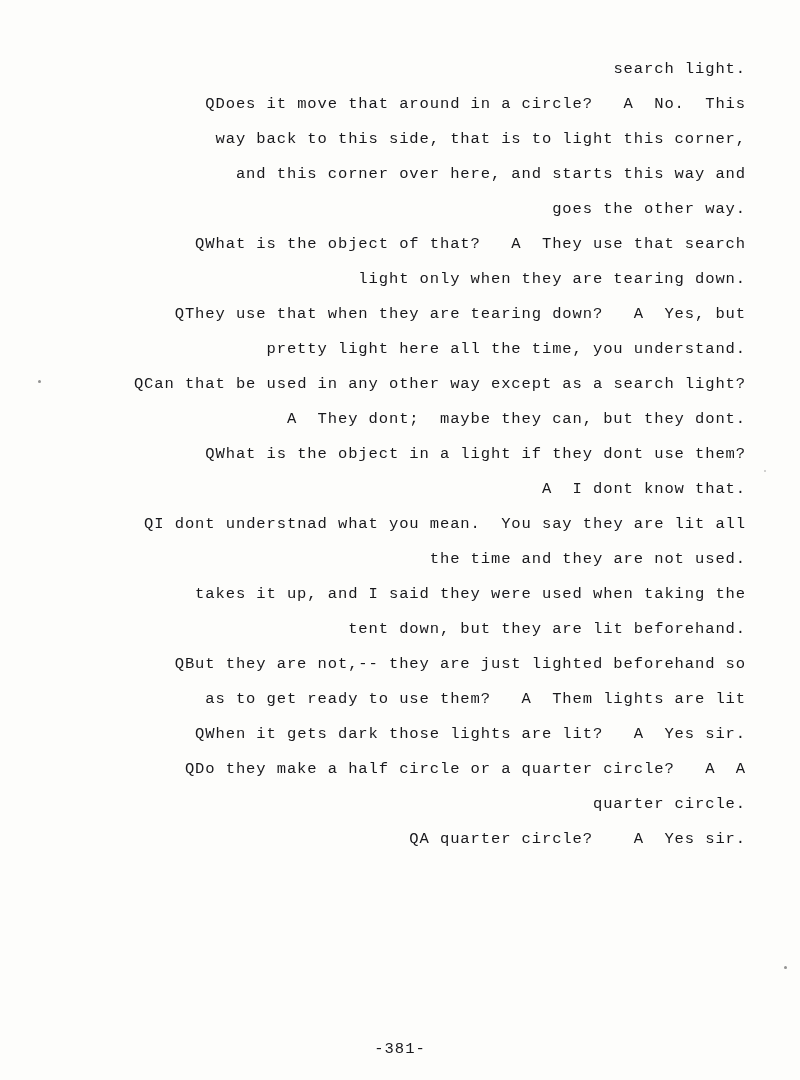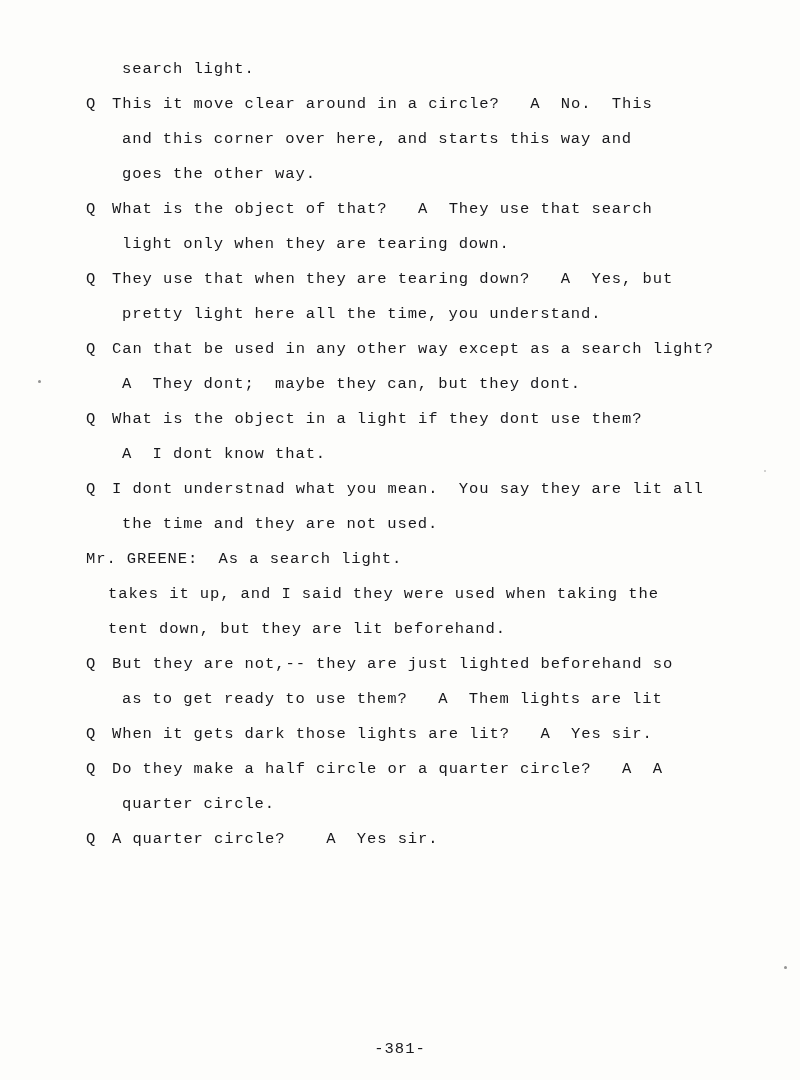--- a/index.html
+++ b/index.html
@@ -29,20 +29,21 @@
   }
   .line {
     position: relative;
     height: 35px;
     line-height: 35px;
     font-size: 15.5px;
     letter-spacing: 0.9px;
     color: #18181c;
     white-space: pre;
     font-family: "Liberation Mono", "DejaVu Sans Mono", monospace;
+    text-align: right;
   }
   
   .ind-cont   { padding-left: 36px; }  
   .ind-q      { padding-left: 0px;  }  
   .ind-speaker{ padding-left: 0px;  }  
   .ind-narr   { padding-left: 22px; }  
   .ind-first  { padding-left: 36px; }  
 
   .q-marker {
     display: inline-block;
@@ -72,34 +73,34 @@
   .s2 { left: 784px; top: 966px; width: 3px; height: 3px; }
   .s3 { left: 764px; top: 470px; width: 2px; height: 2px; opacity: .3;}
 </style>
 </head>
 <body>
 
 <div class="page">
 
   <div class="transcript" id="transcript">
       <div class="line ind-first"><span>search light.</span></div>
-      <div class="line ind-q"><span class="q-marker">Q</span><span>This it move clear around in a circle?   A  No.  This</span></div>
+      <div class="line ind-q"><span class="q-marker">Q</span><span>Does it move that around in a circle?   A  No.  This</span></div>
+      <div class="line ind-cont"><span>way back to this side, that is to light this corner,</span></div>
       <div class="line ind-cont"><span>and this corner over here, and starts this way and</span></div>
       <div class="line ind-cont"><span>goes the other way.</span></div>
       <div class="line ind-q"><span class="q-marker">Q</span><span>What is the object of that?   A  They use that search</span></div>
       <div class="line ind-cont"><span>light only when they are tearing down.</span></div>
       <div class="line ind-q"><span class="q-marker">Q</span><span>They use that when they are tearing down?   A  Yes, but</span></div>
       <div class="line ind-cont"><span>pretty light here all the time, you understand.</span></div>
       <div class="line ind-q"><span class="q-marker">Q</span><span>Can that be used in any other way except as a search light?</span></div>
       <div class="line ind-cont"><span>A  They dont;  maybe they can, but they dont.</span></div>
       <div class="line ind-q"><span class="q-marker">Q</span><span>What is the object in a light if they dont use them?</span></div>
       <div class="line ind-cont"><span>A  I dont know that.</span></div>
       <div class="line ind-q"><span class="q-marker">Q</span><span>I dont understnad what you mean.  You say they are lit all</span></div>
       <div class="line ind-cont"><span>the time and they are not used.</span></div>
-      <div class="line ind-speaker"><span>Mr. GREENE:  As a search light.</span></div>
       <div class="line ind-narr"><span>takes it up, and I said they were used when taking the</span></div>
       <div class="line ind-narr"><span>tent down, but they are lit beforehand.</span></div>
       <div class="line ind-q"><span class="q-marker">Q</span><span>But they are not,-- they are just lighted beforehand so</span></div>
       <div class="line ind-cont"><span>as to get ready to use them?   A  Them lights are lit</span></div>
       <div class="line ind-q"><span class="q-marker">Q</span><span>When it gets dark those lights are lit?   A  Yes sir.</span></div>
       <div class="line ind-q"><span class="q-marker">Q</span><span>Do they make a half circle or a quarter circle?   A  A</span></div>
       <div class="line ind-cont"><span>quarter circle.</span></div>
       <div class="line ind-q"><span class="q-marker">Q</span><span>A quarter circle?    A  Yes sir.</span></div>
     </div>
 

